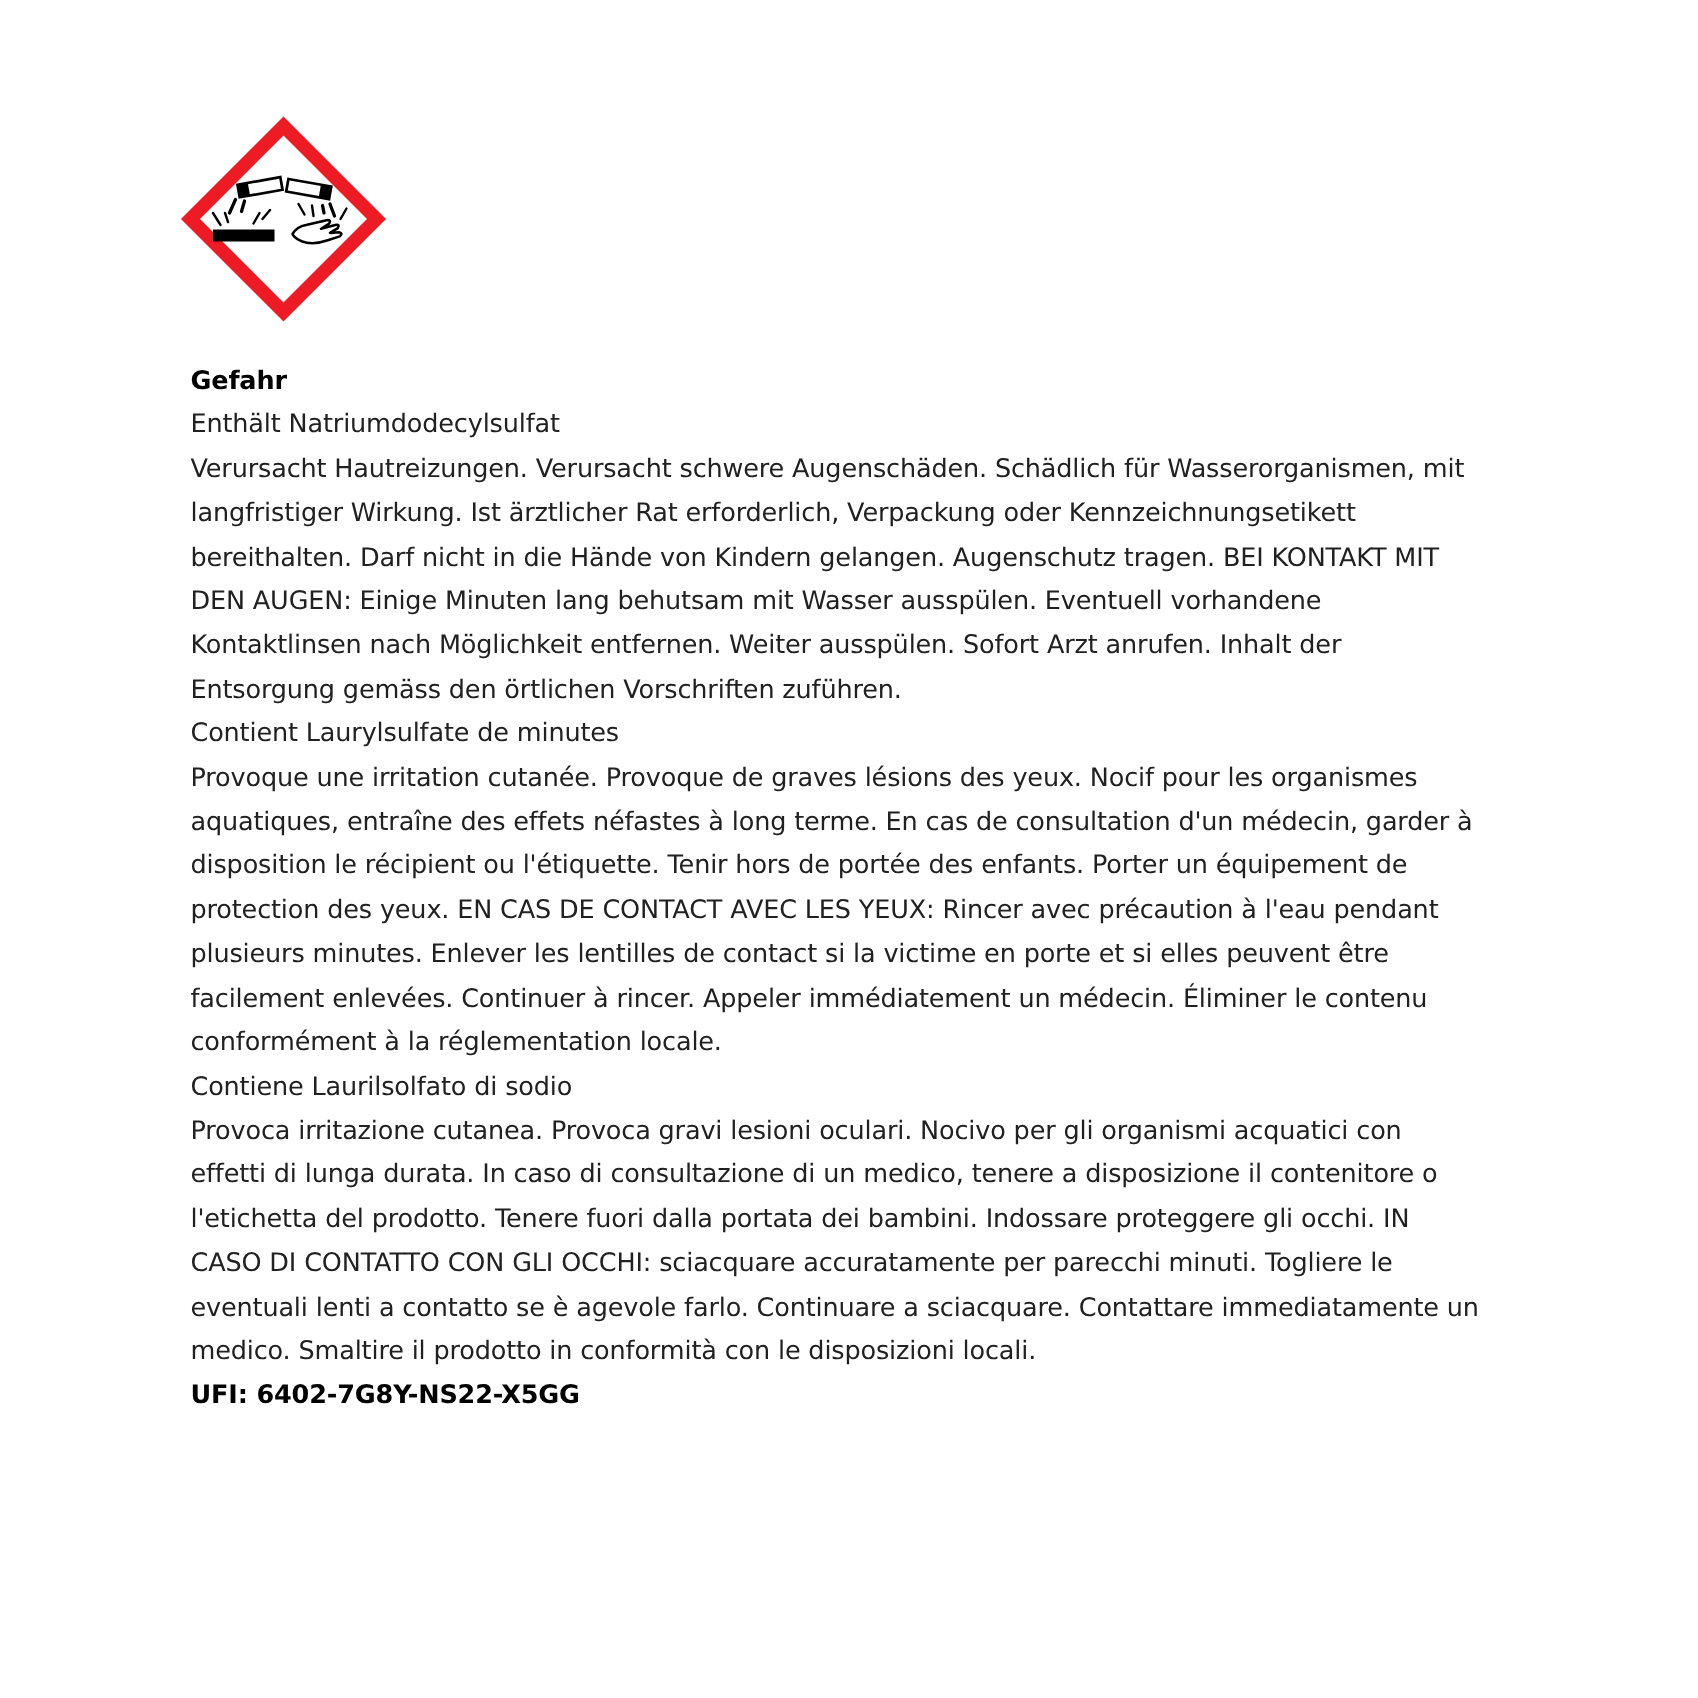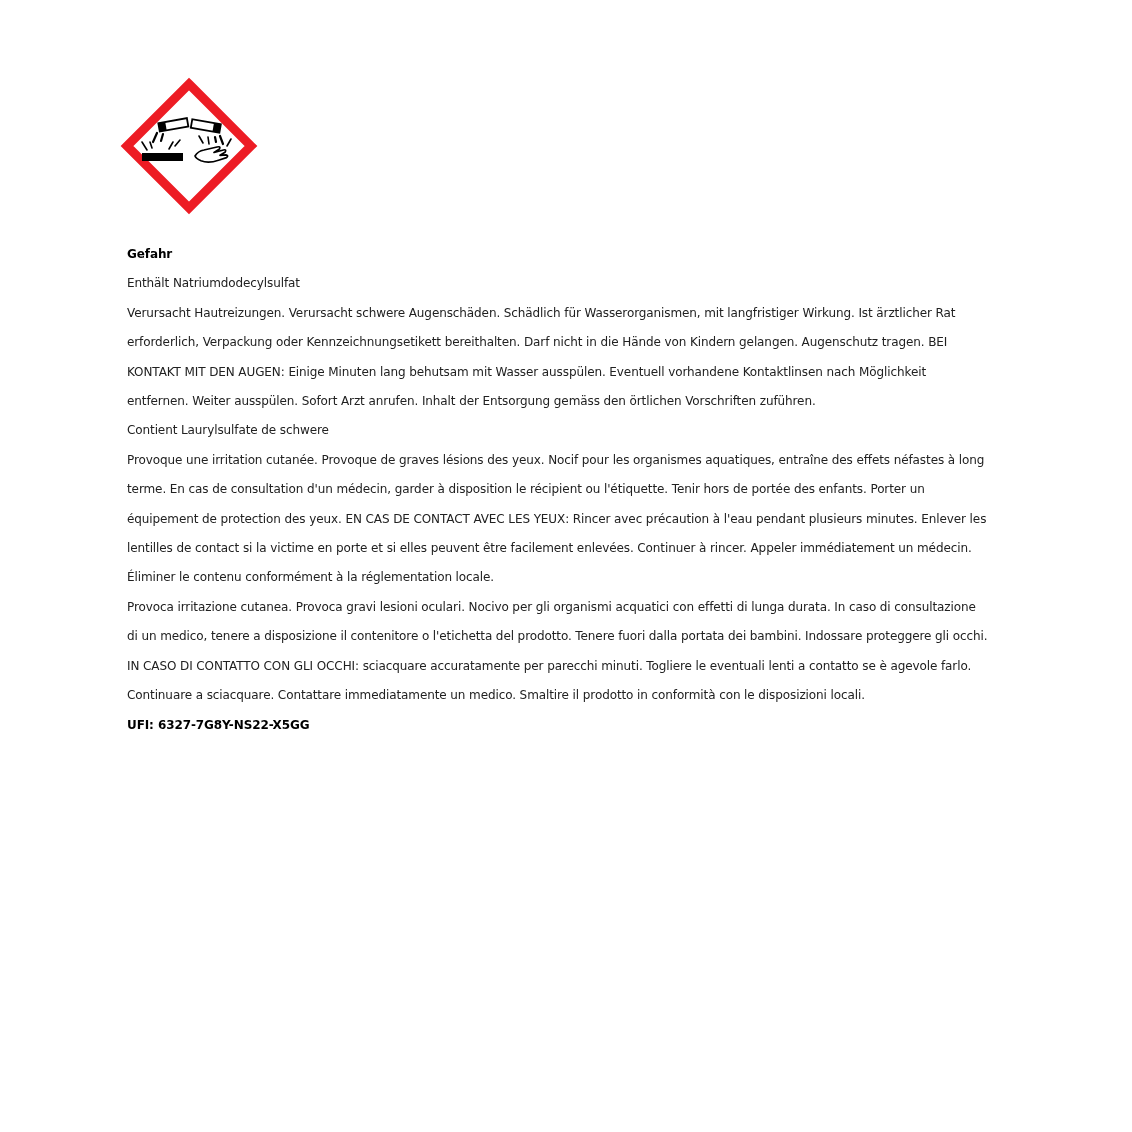--- a/index.html
+++ b/index.html
@@ -27,21 +27,21 @@
     margin-top: -4px;
   }
   .pictogram-wrap svg {
     display: block;
     width: 140px;
     height: 140px;
   }
   .label-text {
     margin-top: 24px;
     width: 862px;
-    font-size: 12px;
+    font-size: 17px;
     line-height: 29.4px;
     color: #212121;
     letter-spacing: -0.1px;
   }
   .label-text p {
     margin: 0;
     padding: 0;
   }
   .signal-word {
     font-weight: 700;
@@ -85,22 +85,23 @@
       <path d="M76 80 q3 -5 9 -6 l13 -3 q4 -1 2.5 2 l-5.5 3.5 9.5 -2.5 q3.5 -0.8 1.5 2.3 l-5 3 6 -0.5 q3 0.6 0.5 2.8 l-8 2.6 q-10 3.5 -17.5 0.6 q-5 -2.3 -6 -4.8 z" fill="#ffffff" stroke="#000000" stroke-width="1.7" stroke-linejoin="round"></path>
     </svg>
   </div>
 
   <div class="label-text">
 
     <p class="signal-word">Gefahr</p>
     <p>Enthält Natriumdodecylsulfat</p>
     <p>Verursacht Hautreizungen. Verursacht schwere Augenschäden. Schädlich für Wasserorganismen, mit langfristiger Wirkung. Ist ärztlicher Rat erforderlich, Verpackung oder Kennzeichnungsetikett bereithalten. Darf nicht in die Hände von Kindern gelangen. Augenschutz tragen. BEI KONTAKT MIT DEN AUGEN: Einige Minuten lang behutsam mit Wasser ausspülen. Eventuell vorhandene Kontaktlinsen nach Möglichkeit entfernen. Weiter ausspülen. Sofort Arzt anrufen. Inhalt der Entsorgung gemäss den örtlichen Vorschriften zuführen.</p>
 
-    <p>Contient Laurylsulfate de schwere</p>
+    <p>Contient Laurylsulfate de minutes</p>
     <p>Provoque une irritation cutanée. Provoque de graves lésions des yeux. Nocif pour les organismes aquatiques, entraîne des effets néfastes à long terme. En cas de consultation d'un médecin, garder à disposition le récipient ou l'étiquette. Tenir hors de portée des enfants. Porter un équipement de protection des yeux. EN CAS DE CONTACT AVEC LES YEUX: Rincer avec précaution à l'eau pendant plusieurs minutes. Enlever les lentilles de contact si la victime en porte et si elles peuvent être facilement enlevées. Continuer à rincer. Appeler immédiatement un médecin. Éliminer le contenu conformément à la réglementation locale.</p>
 
+    <p>Contiene Laurilsolfato di sodio</p>
     <p>Provoca irritazione cutanea. Provoca gravi lesioni oculari. Nocivo per gli organismi acquatici con effetti di lunga durata. In caso di consultazione di un medico, tenere a disposizione il contenitore o l'etichetta del prodotto. Tenere fuori dalla portata dei bambini. Indossare proteggere gli occhi. IN CASO DI CONTATTO CON GLI OCCHI: sciacquare accuratamente per parecchi minuti. Togliere le eventuali lenti a contatto se è agevole farlo. Continuare a sciacquare. Contattare immediatamente un medico. Smaltire il prodotto in conformità con le disposizioni locali.</p>
 
-    <p class="ufi-line">UFI: 6327-7G8Y-NS22-X5GG</p>
+    <p class="ufi-line">UFI: 6402-7G8Y-NS22-X5GG</p>
 
   </div>
 
 </div>
 
 </body></html>

